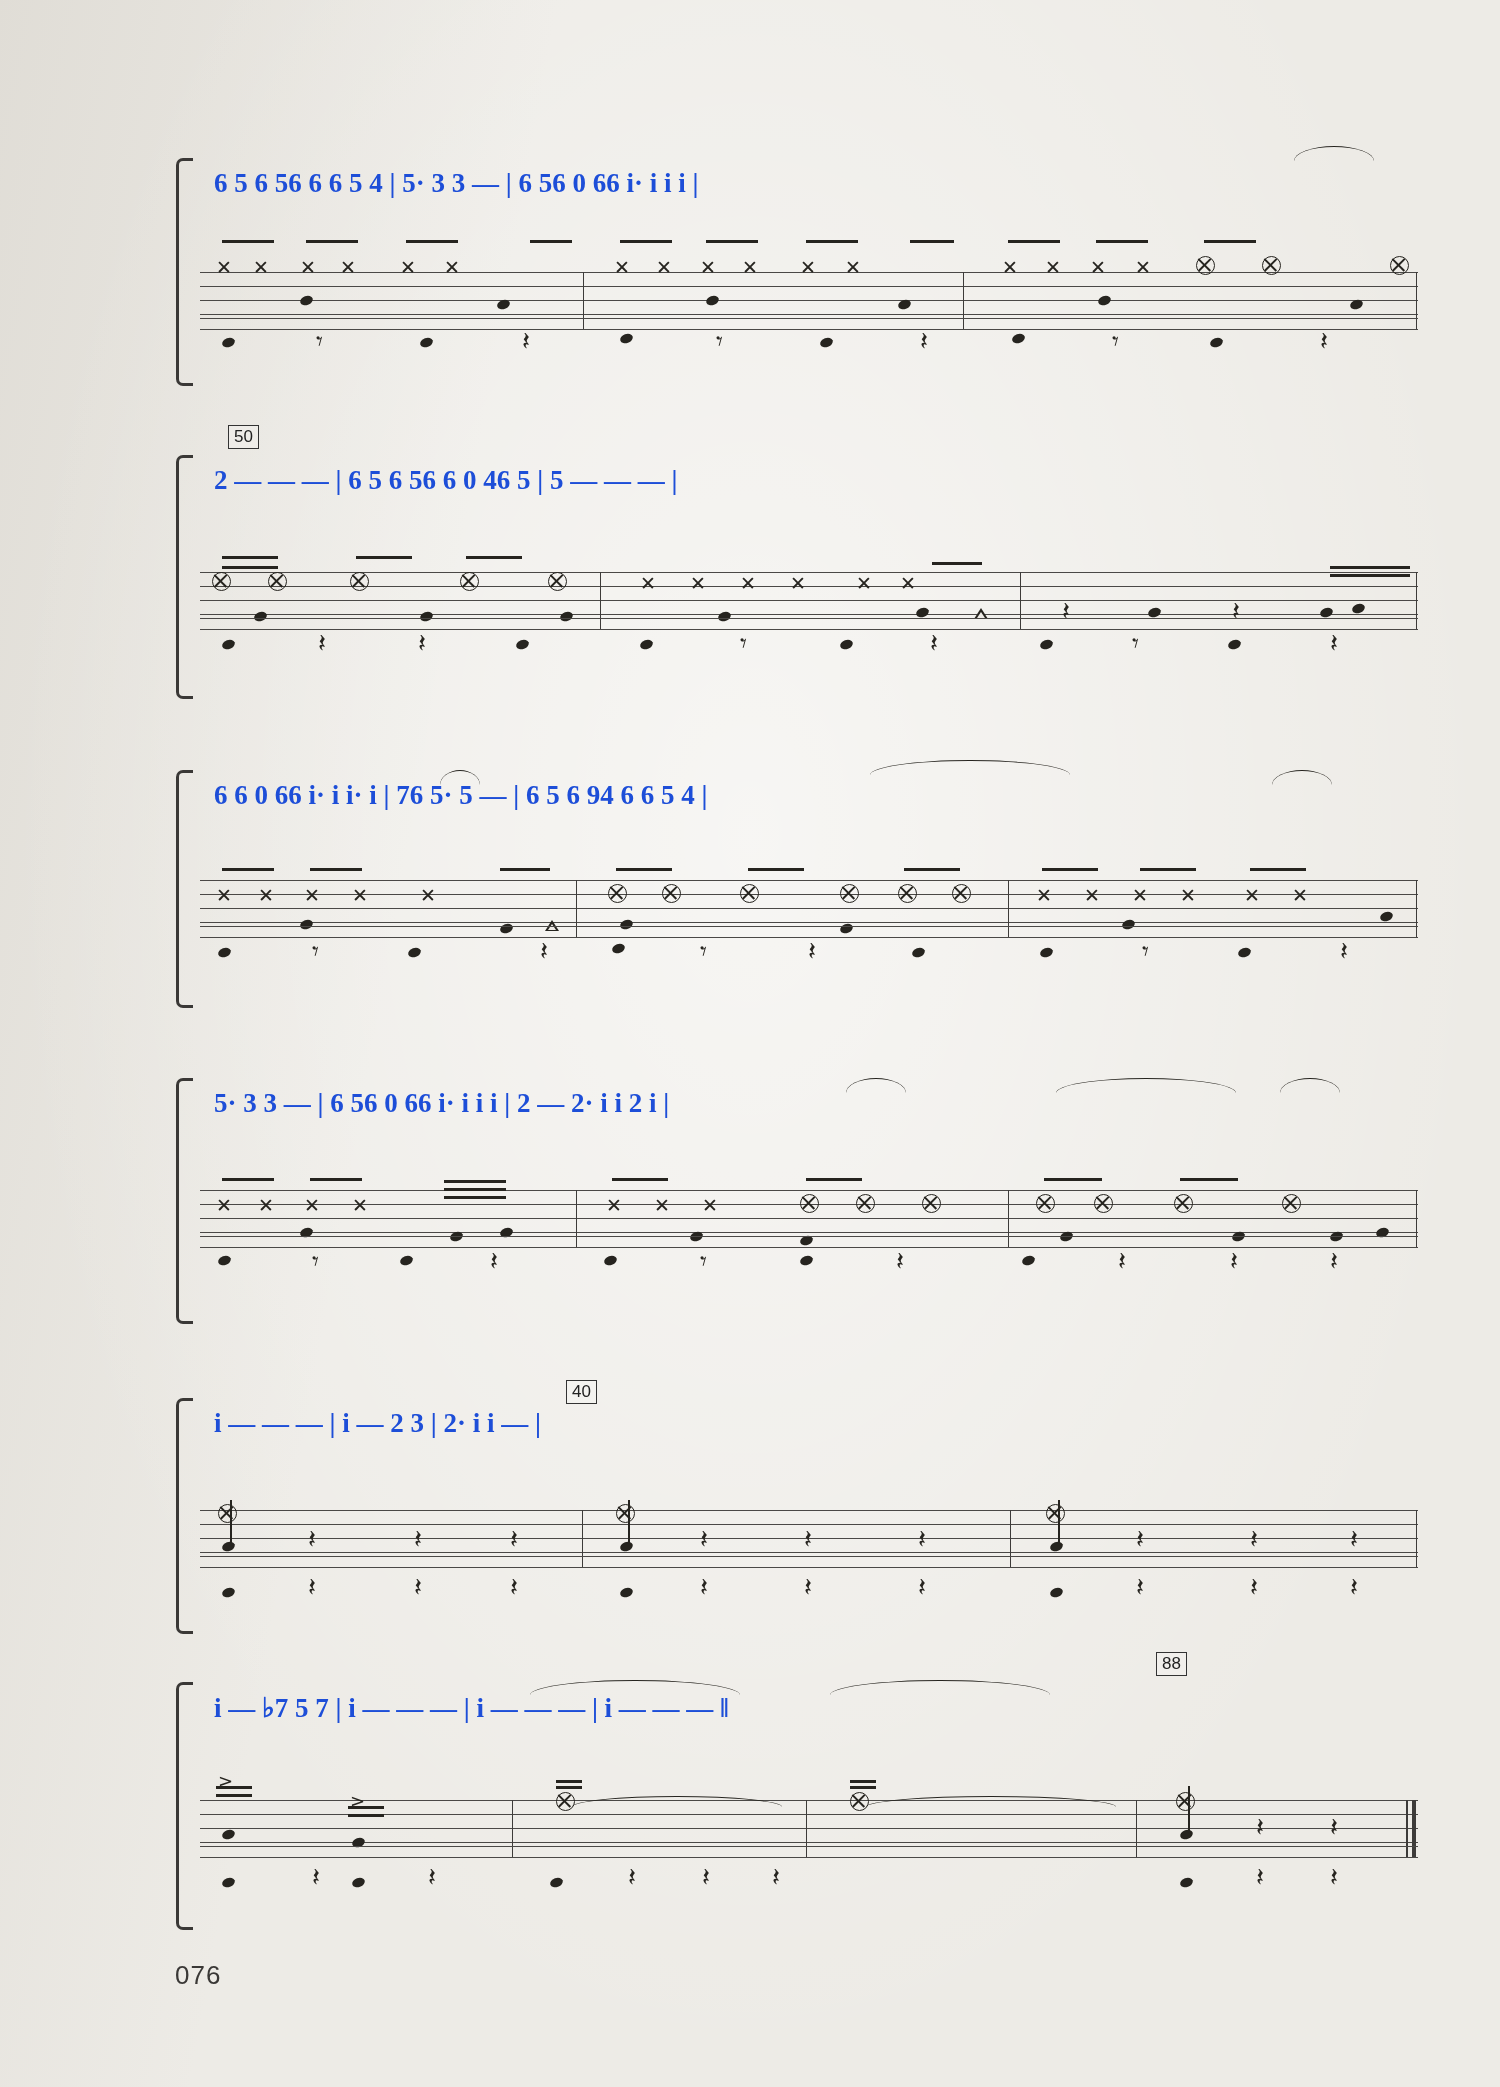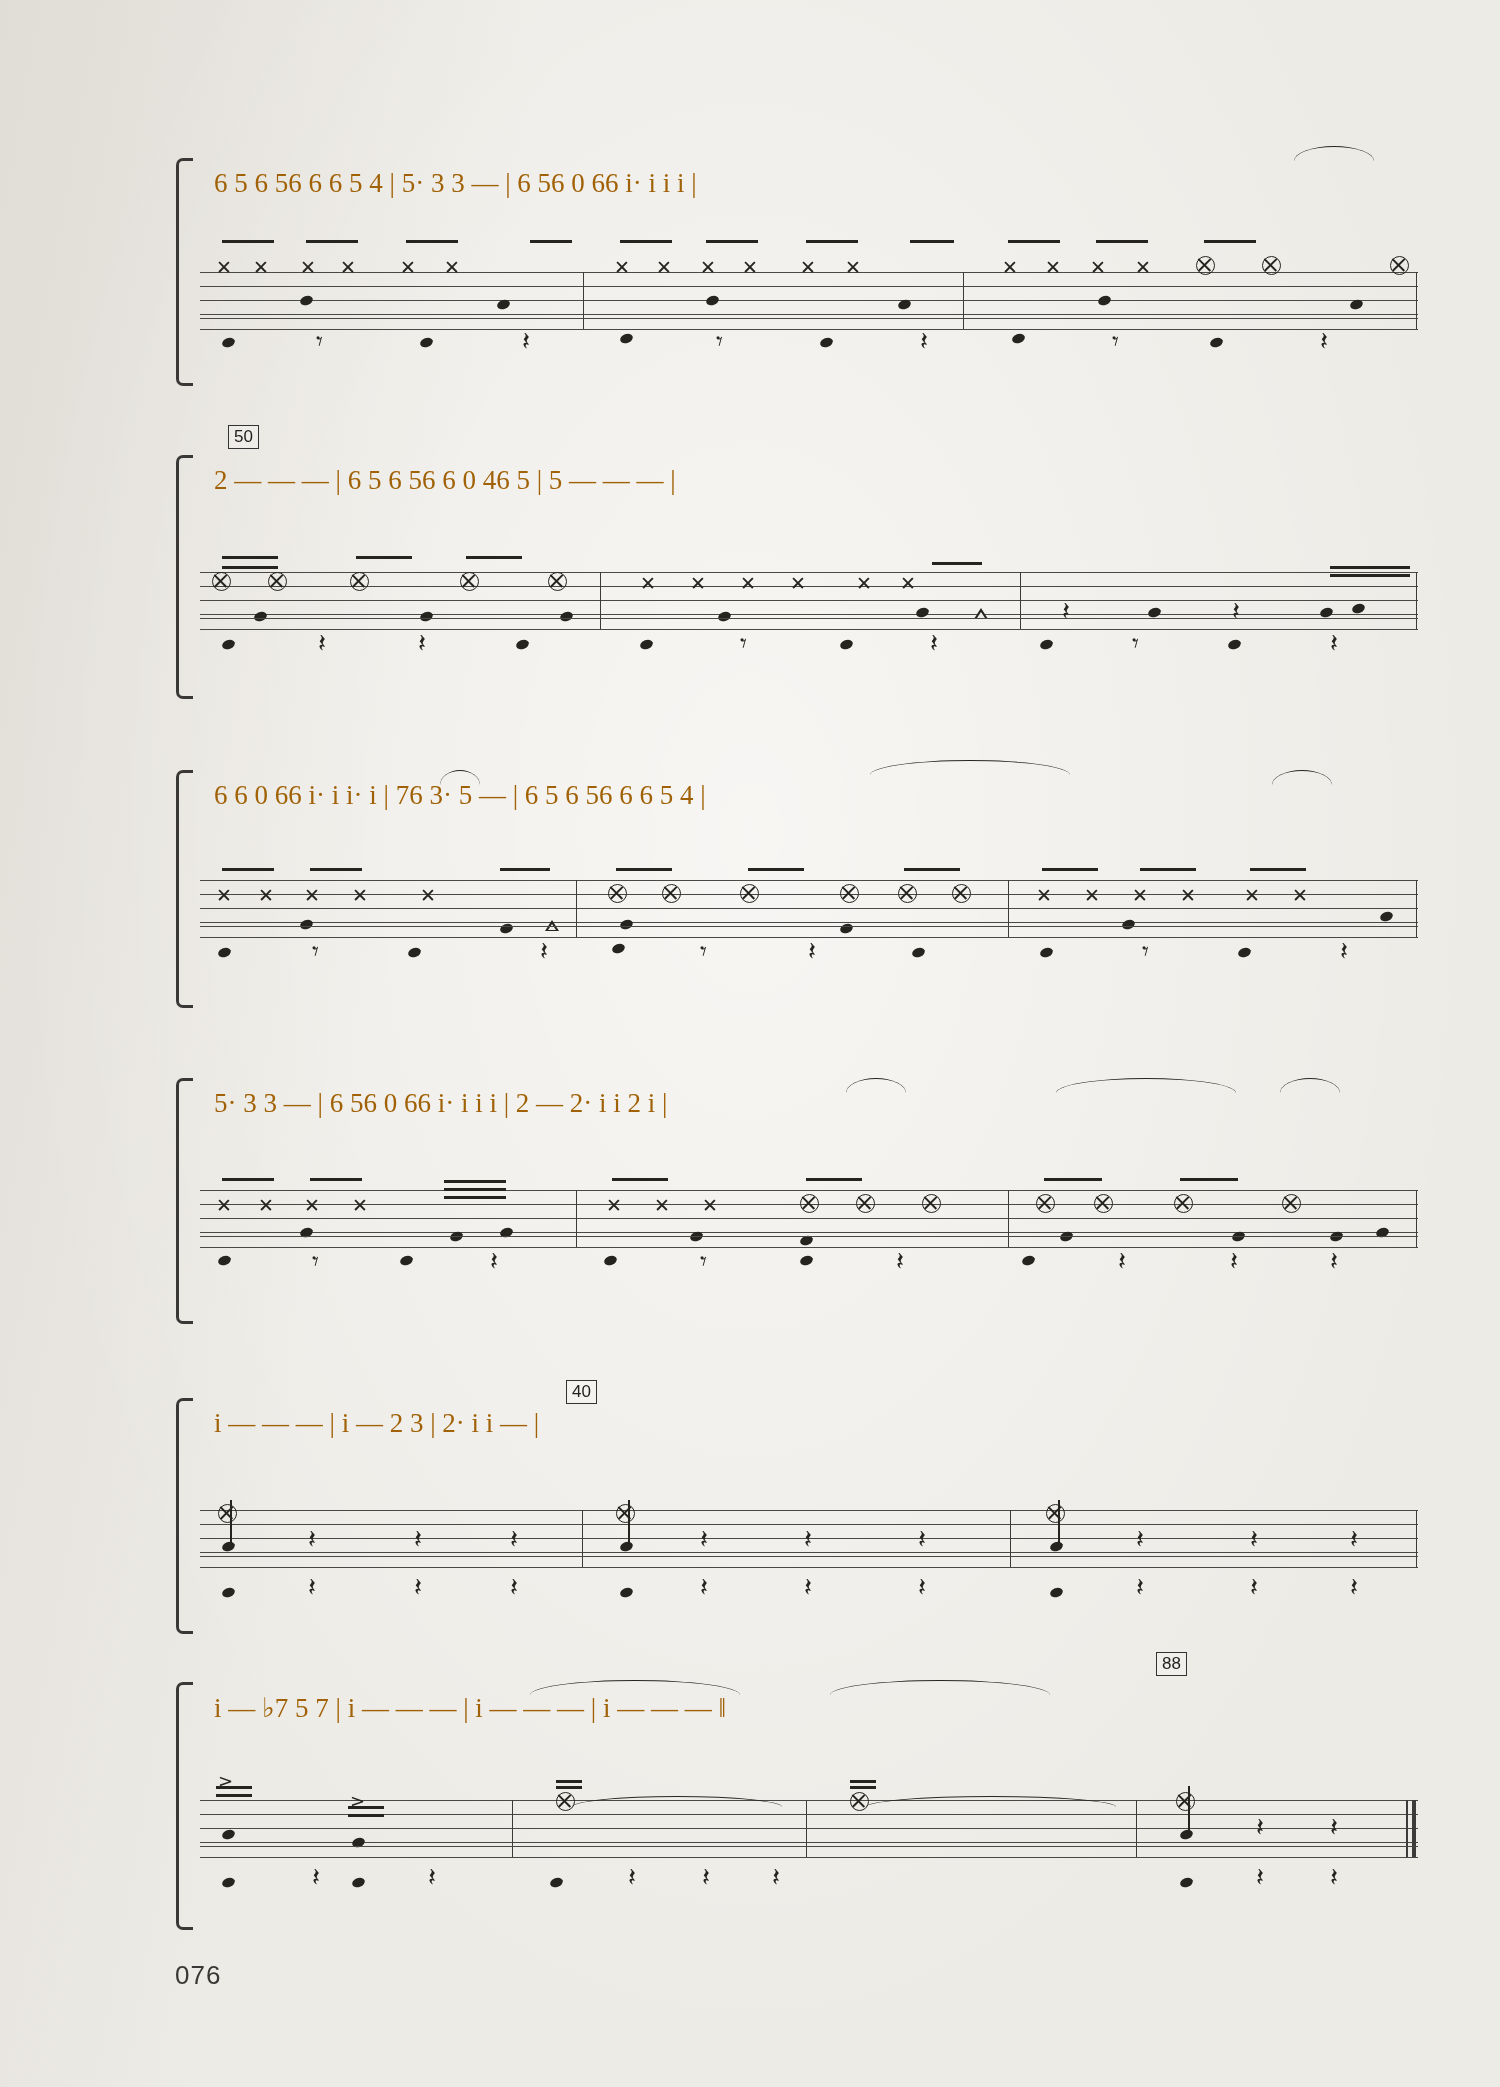--- a/index.html
+++ b/index.html
@@ -61,21 +61,21 @@
   .brace{
     position:absolute;left:176px;width:14px;
     border-left:3px solid #3a3836;
     border-top:3px solid #3a3836;
     border-bottom:3px solid #3a3836;
     border-radius:7px 0 0 7px;
   }
   .numline{
     position:absolute;
     font-family:"Liberation Serif", serif;
-    font-size:27px;color:#a16207;white-space:nowrap;
+    font-size:27px;color:#1d4ed8;white-space:nowrap;font-weight:bold;
   }
   .staff{
     position:absolute;
     border-top:1.2px solid #4a4846;
     border-bottom:1.2px solid #4a4846;
   }
   .staff .l{position:absolute;left:0;right:0;height:1px;background:#4a4846;}
   .barline{position:absolute;width:1.4px;background:#3d3b39;}
   .endbar{position:absolute;width:10px;background:linear-gradient(90deg,#3d3b39 0 2px,transparent 2px 6px,#3d3b39 6px 10px);}
   .measure-num{
@@ -241,21 +241,21 @@
     <div class="nh" style="left:840px;top:640px;"></div>
     <div class="rest" style="left:930px;top:628px;">𝄽</div>
     <div class="nh" style="left:1040px;top:640px;"></div>
     <div class="rest" style="left:1132px;top:628px;">𝄾</div>
     <div class="nh" style="left:1228px;top:640px;"></div>
     <div class="rest" style="left:1330px;top:628px;">𝄽</div>
   </div>
 
   <div class="system">
     <div class="brace" style="top:770px;height:232px;"></div>
-    <div class="numline" style="left:214px;top:780px;">6  6   0 66  i·  i   i·  i  |  76 3·          5      —   |  6  5   6  56  6  6    5  4 |</div>
+    <div class="numline" style="left:214px;top:780px;">6  6   0 66  i·  i   i·  i  |  76 5·          5      —   |  6  5   6  94  6  6    5  4 |</div>
     <div class="slur" style="left:870px;top:760px;width:200px;"></div>
     <div class="slur" style="left:440px;top:770px;width:40px;"></div>
     <div class="slur" style="left:1272px;top:770px;width:60px;"></div>
 
     <div class="staff" style="left:200px;top:880px;width:1218px;height:56px;">
       <div class="l" style="top:13px;"></div>
         <div class="l" style="top:27px;"></div>
         <div class="l" style="top:41px;"></div>
     </div>
     <div class="barline" style="left:576px;top:880px;height:57px;"></div>

